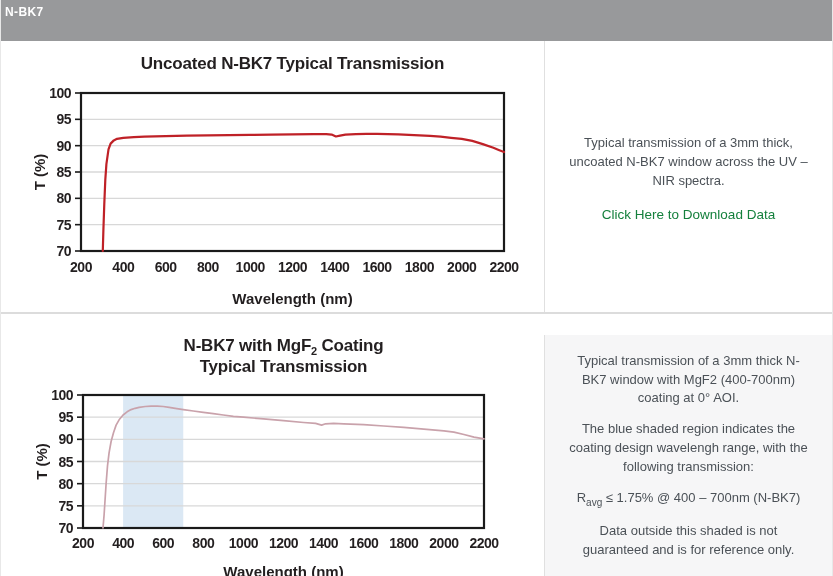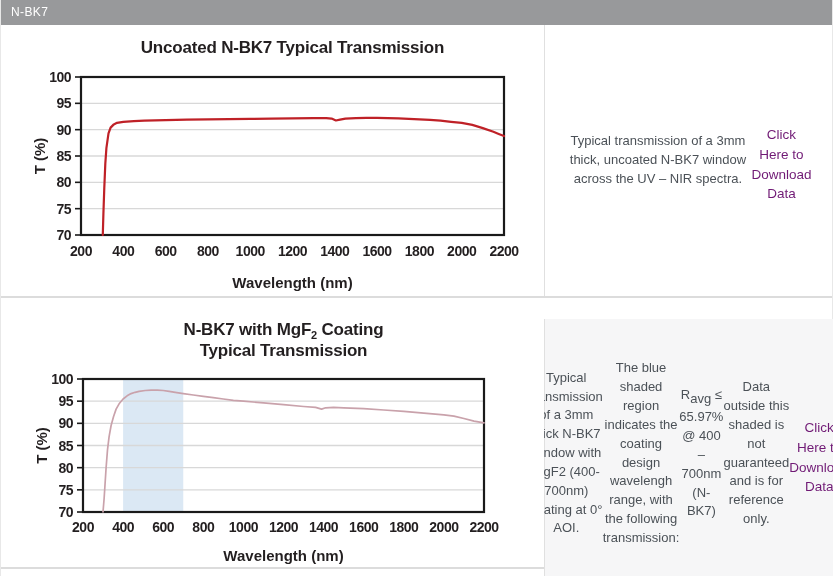--- a/index.html
+++ b/index.html
@@ -1,42 +1,42 @@
 <!DOCTYPE html>
 <html><head>
 <meta charset="utf-8">
 <style>
   * { margin:0; padding:0; box-sizing:border-box; }
   html,body { background:#fff; }
   body { font-family:"Liberation Sans", sans-serif; width:833px; height:576px; overflow:hidden; }
   .page { width:833px; height:576px; border-left:1px solid #e8e8e8; border-right:1px solid #e8e8e8; }
 
   .header-bar {
-    height:25px; background:#98999b; color:#ffffff;
-    font-size:12px; font-weight:normal; letter-spacing:.4px;
-    line-height:25px; padding-left:10px;
+    height:41px; background:#98999b; color:#ffffff;
+    font-size:12px; font-weight:bold; letter-spacing:.4px;
+    line-height:25px; padding-left:4px;
   }
 
   .row { display:flex; }
   .row-top { height:273px; border-bottom:2px solid #dcdcdc; }
   .row-bottom { height:271px; border-bottom:2px solid #dcdcdc; }
 
   .chart-panel { width:543px; height:100%; background:#fff; position:relative; }
   .chart-panel svg { display:block; }
 
   .info-panel {
     width:290px; height:100%; border-left:1px solid #e0e0e0;
-    display:flex; flex-direction:row; justify-content:center; align-items:center;
+    display:flex; flex-direction:column; justify-content:center; align-items:center;
     padding:14px 20px; text-align:center;
     color:#4b5157; font-size:13px; line-height:1.45;
   }
   .info-panel.gray { background:#f6f6f7;margin-top:21px; }
   .info-panel p { margin:6px 0; }
-  .dl-link { color:#701a75; text-decoration:none; display:inline-block; margin-top:8px; font-size:13.5px; }
-  .spec-line sub { font-size:13px; }
+  .dl-link { color:#15803d; text-decoration:none; display:inline-block; margin-top:8px; font-size:13.5px; }
+  .spec-line sub { font-size:10px; }
 
   
   .ctitle { font:bold 17px "Liberation Sans", sans-serif; fill:#231f20; letter-spacing:-0.2px; }
   .caxis  { font:bold 15px "Liberation Sans", sans-serif; fill:#231f20; }
   .ctick  { font:bold 14px "Liberation Sans", sans-serif; fill:#231f20; letter-spacing:-0.5px; }
 </style>
 </head>
 <body>
 
 <div class="page">
@@ -129,19 +129,19 @@
           <polyline points="102.0,214.0 103.1,200.7 104.1,185.2 105.1,169.7 106.5,151.9 108.1,138.6 110.1,127.5 112.5,118.7 115.1,111.1 118.1,105.8 122.1,101.0 126.1,97.8 130.1,95.6 134.1,94.3 138.1,93.4 144.2,92.5 150.2,92.1 156.2,92.1 162.2,92.5 168.2,93.4 174.2,94.3 182.3,95.6 192.3,97.0 202.3,98.3 212.3,99.6 222.3,101.0 232.4,102.3 242.4,103.2 262.5,104.9 282.5,106.7 302.6,108.5 314.6,109.4 320.6,111.1 324.6,109.8 332.6,109.4 342.7,109.8 362.7,110.7 382.8,112.0 402.8,113.4 422.8,115.1 442.9,116.9 452.9,118.2 462.9,120.5 473.0,123.1 483.0,124.9" fill="none" stroke="#c9a2ab" stroke-width="1.7" stroke-linejoin="round" stroke-linecap="round"></polyline>
           <text x="282.5" y="37" text-anchor="middle" class="ctitle"><tspan>N-BK7 with MgF</tspan><tspan dy="4" font-size="11">2</tspan><tspan dy="-4"> Coating</tspan></text>
           <text x="282.5" y="58" text-anchor="middle" class="ctitle">Typical Transmission</text>
           <text x="282.5" y="263" text-anchor="middle" class="caxis">Wavelength (nm)</text>
           <text x="46" y="147.5" text-anchor="middle" class="caxis" transform="rotate(-90 46 147.5)">T (%)</text>
         </svg>
     </div>
     <div class="info-panel gray">
       <p>Typical transmission of a 3mm thick N-BK7 window with MgF2 (400-700nm) coating at 0° AOI.</p>
       <p>The blue shaded region indicates the coating design wavelengh range, with the following transmission:</p>
-      <p class="spec-line"><span>R</span><sub>avg</sub><span> ≤ 65.97% @ 400 – 700nm (N-BK7)</span></p>
+      <p class="spec-line"><span>R</span><sub>avg</sub><span> ≤ 1.75% @ 400 – 700nm (N-BK7)</span></p>
       <p>Data outside this shaded is not guaranteed and is for reference only.</p>
       <a href="#" class="dl-link">Click Here to Download Data</a>
     </div>
   </div>
 
 </div>
 
 </body></html>

